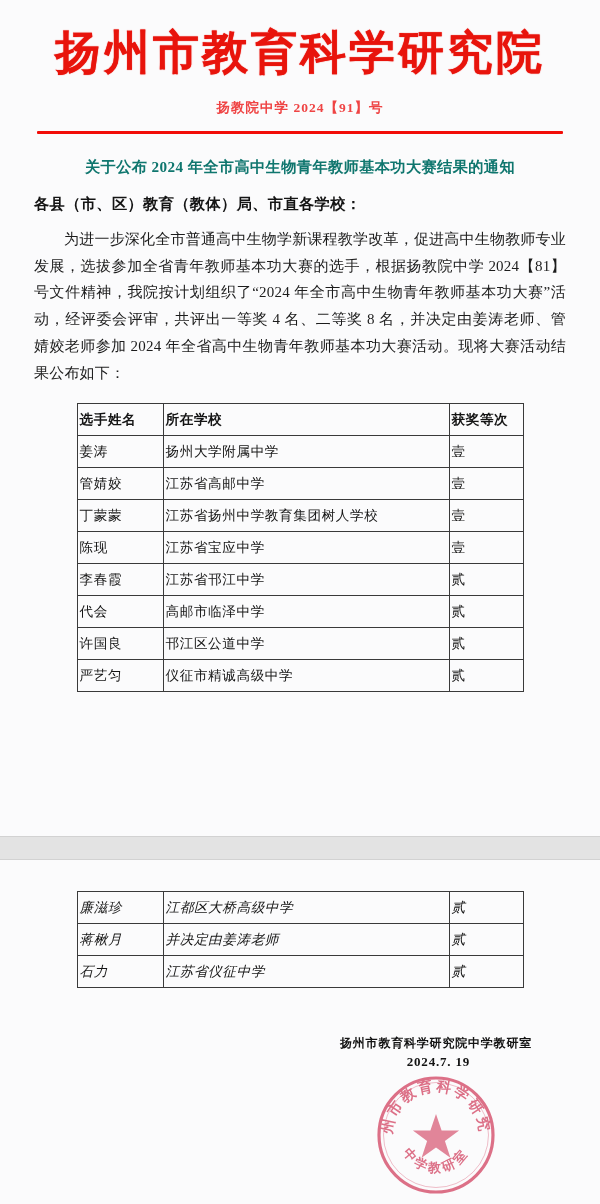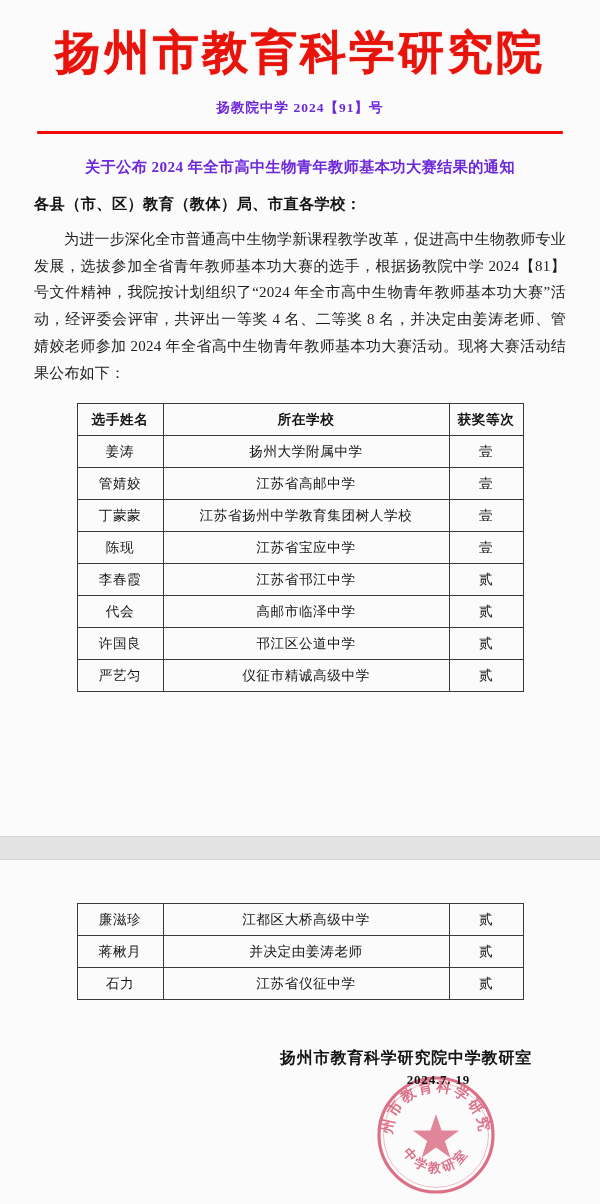--- a/index.html
+++ b/index.html
@@ -36,41 +36,41 @@
     color: #e8140c;
     line-height: 1.18;
     text-shadow: 0 0 1px #e8140c;
     white-space: nowrap;
   }
   .doc-number {
     margin-top: 19px;
     font-size: 13.5px;
     font-weight: bold;
     letter-spacing: 1px;
-    color: #6d28d9;
+    color: #ef4444;
   }
   .red-rule {
     width: 526px;
     height: 3px;
     background: #f20d08;
     margin: 14px auto 0 auto;
     border-radius: 1px;
   }
 
   .body-wrap {
     padding: 0 34px;
   }
 
   .notice-title {
     margin-top: 22px;
     text-align: center;
     font-size: 15.2px;
     font-weight: bold;
     letter-spacing: 0.4px;
-    color: #6d28d9;
+    color: #0f766e;
     line-height: 1.5;
   }
   .salutation {
     margin-top: 15px;
     font-size: 15.2px;
     font-weight: bold;
     letter-spacing: 0.4px;
     color: #141414;
   }
   .para {
@@ -88,21 +88,21 @@
   .result-table {
     border-collapse: collapse;
     margin: 17px auto 0 auto;
     width: 446px;
     table-layout: fixed;
   }
   .result-table th,
   .result-table td {
     border: 1.3px solid #3a3a3a;
     height: 31px;
-    text-align: center;
+    text-align: left;
     vertical-align: middle;
     font-size: 13.6px;
     color: #151515;
     letter-spacing: 0.6px;
     font-weight: normal;
     padding: 0 2px;
   }
   .result-table th {
     font-weight: bold;
   }
@@ -132,32 +132,33 @@
     position: absolute;
     left: 0;
     top: 860px;
     width: 600px;
     height: 344px;
   }
   .page-2-inner {
     padding: 0 34px;
   }
   .table-2-wrap {
-    padding-top: 43px;
+    padding-top: 31px;
+    font-style: italic;
   }
 
   
   .sign-block {
     position: relative;
     margin-top: 46px;
     padding-right: 34px;
     text-align: right;
   }
   .sign-line {
-    font-size: 16px;
+    font-size: 12px;
     font-weight: bold;
     letter-spacing: 0.8px;
     color: #141414;
     line-height: 1.5;
     position: relative;
     z-index: 3;
   }
   .sign-date {
     font-size: 13px;
     font-weight: bold;

